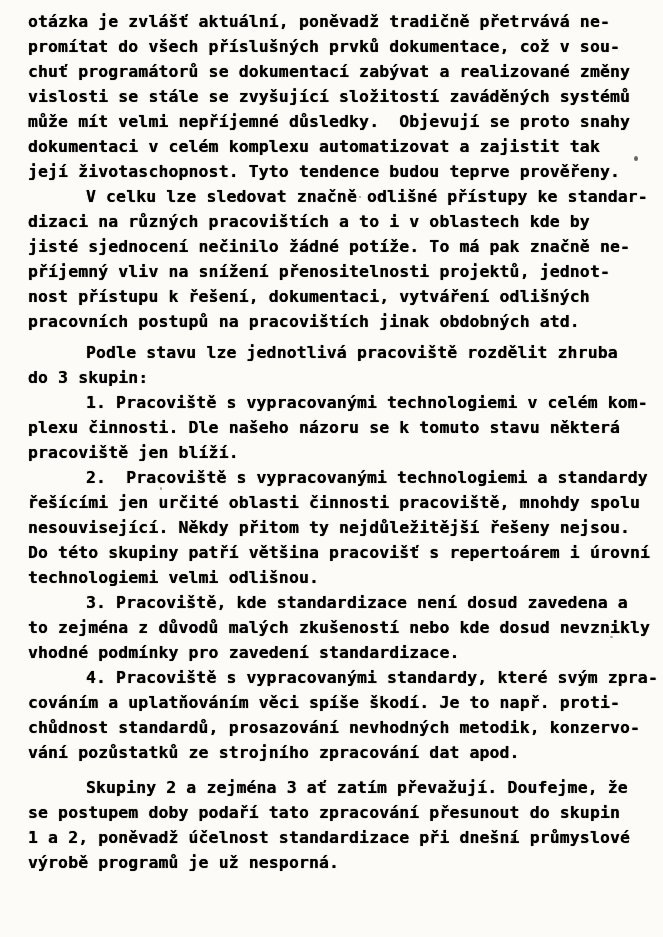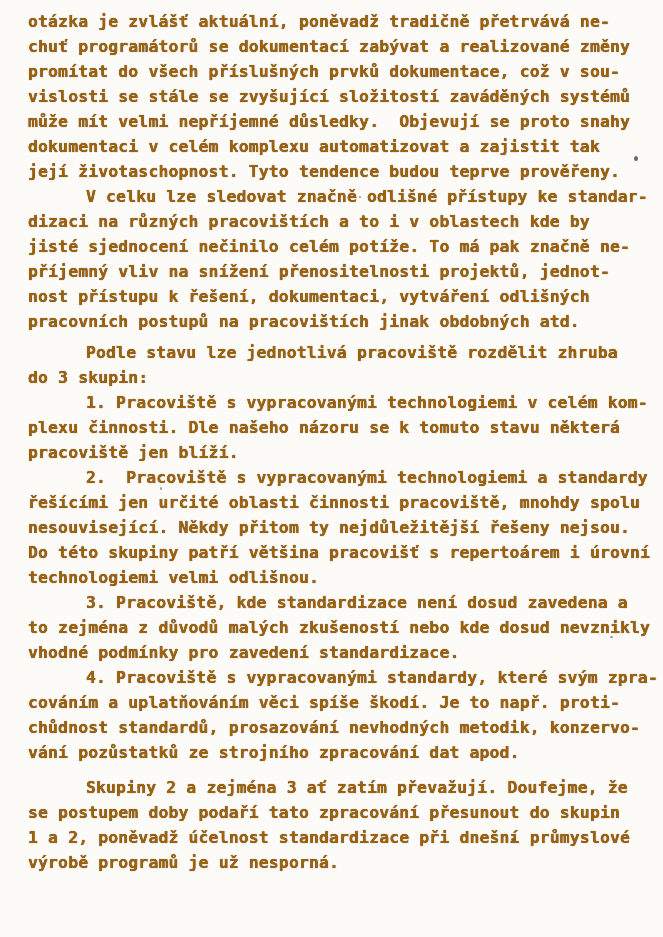--- a/index.html
+++ b/index.html
@@ -6,21 +6,21 @@
     margin: 0;
     padding: 0;
     background: #f4f3ef;
   }
   .page {
     position: relative;
     width: 663px;
     height: 937px;
     box-sizing: border-box;
     background: #fcfbf8;
-    color: #a16207;
+    color: #000000;
     font-family: "DejaVu Sans Mono", "Liberation Mono", monospace;
     font-weight: 700;
     padding: 9px 0 0 28px;
     overflow: hidden;
   }
   .block { margin: 0; }
   .line {
     white-space: pre;
     font-size: 16.5px;
     line-height: 25px;
@@ -48,33 +48,33 @@
   .speck-4 { left: 610px; top: 636px; width: 3px; height: 2px; opacity: 0.5; }
   .speck-5 { left: 359px; top: 196px; width: 2px; height: 2px; opacity: 0.5; }
 </style>
 </head>
 <body>
 
 <div class="page">
 
   <div class="block intro">
     <div class="line">otázka je zvlášť aktuální, poněvadž tradičně přetrvává ne-</div>
+    <div class="line">promítat do všech příslušných prvků dokumentace, což v sou-</div>
     <div class="line">chuť programátorů se dokumentací zabývat a realizované změny</div>
-    <div class="line">promítat do všech příslušných prvků dokumentace, což v sou-</div>
     <div class="line">vislosti se stále se zvyšující složitostí zaváděných systémů</div>
     <div class="line">může mít velmi nepříjemné důsledky.  Objevují se proto snahy</div>
     <div class="line">dokumentaci v celém komplexu automatizovat a zajistit tak</div>
     <div class="line">její životaschopnost. Tyto tendence budou teprve prověřeny.</div>
   </div>
 
 
   <div class="block overview">
     <div class="line indent">V celku lze sledovat značně odlišné přístupy ke standar-</div>
     <div class="line">dizaci na různých pracovištích a to i v oblastech kde by</div>
-    <div class="line">jisté sjednocení nečinilo celém potíže. To má pak značně ne-</div>
+    <div class="line">jisté sjednocení nečinilo žádné potíže. To má pak značně ne-</div>
     <div class="line">příjemný vliv na snížení přenositelnosti projektů, jednot-</div>
     <div class="line">nost přístupu k řešení, dokumentaci, vytváření odlišných</div>
     <div class="line">pracovních postupů na pracovištích jinak obdobných atd.</div>
   </div>
 
   <div class="block groups-intro">
     <div class="line indent">Podle stavu lze jednotlivá pracoviště rozdělit zhruba</div>
     <div class="line">do 3 skupin:</div>
   </div>
 

